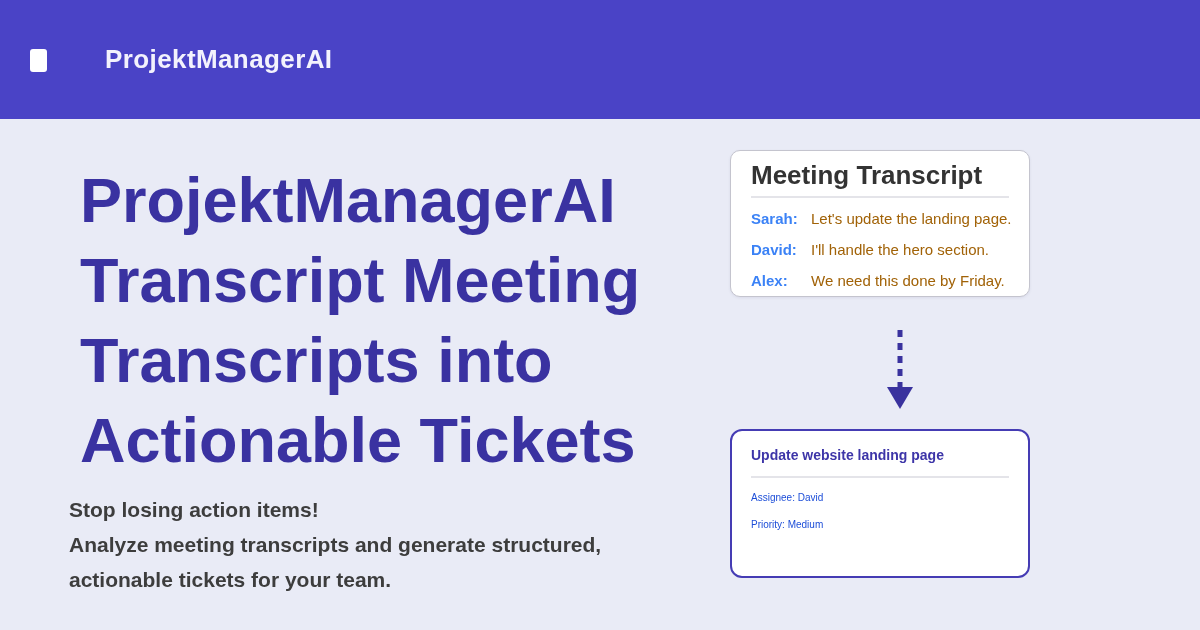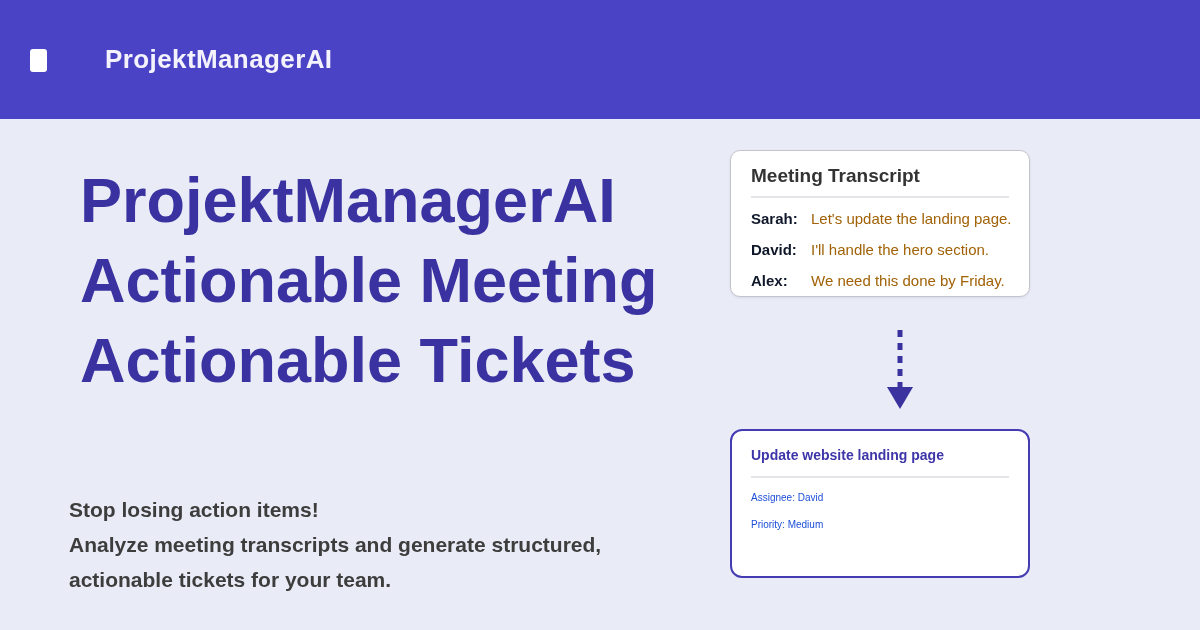--- a/index.html
+++ b/index.html
@@ -47,26 +47,26 @@
   .card{
     position:absolute;left:730px;width:300px;background:#ffffff;
   }
   .transcript-card{
     top:150px;height:147px;
     border:1px solid #c4c4ce;border-radius:10px;
     box-shadow:0 1px 3px rgba(40,40,90,.08);
     padding:13px 20px 0 20px;
   }
   .transcript-card .card-title{
-    font-size:19px;font-weight:bold;color:#333333;line-height:23px;
+    font-size:26px;font-weight:bold;color:#333333;line-height:23px;
   }
   .divider{border-bottom:2px solid #e4e4e9;margin-top:9px;}
   .t-rows{margin-top:12px;}
   .t-row{display:flex;font-size:15px;line-height:17px;margin-bottom:14px;}
-  .t-speaker{width:60px;font-weight:bold;color:#0f172a;flex:0 0 60px;}
+  .t-speaker{width:60px;font-weight:bold;color:#3b82f6;flex:0 0 60px;}
   .t-text{color:#a16207;white-space:nowrap;}
   
   .arrow{position:absolute;left:885px;top:327px;width:30px;height:84px;}
   
   .ticket-card{
     top:429px;height:149px;
     border:2px solid var(--ticket-accent);border-radius:12px;
     padding:13px 19px 0 19px;
   }
   .ticket-card .card-title{
@@ -83,21 +83,22 @@
 
 <div class="canvas">
 
   <div class="topbar">
     <div class="logo"></div>
     <div class="brand">ProjektManagerAI</div>
   </div>
 
   <div class="hero-title">
     <div>ProjektManagerAI</div>
-    <div>Actionable Meeting</div>
+    <div>Transcript Meeting</div>
+    <div>Transcripts into</div>
     <div>Actionable Tickets</div>
   </div>
 
   <div class="hero-sub">
     <div>Stop losing action items!</div>
     <div>Analyze meeting transcripts and generate structured,</div>
     <div>actionable tickets for your team.</div>
   </div>
 
   <div class="card transcript-card">

